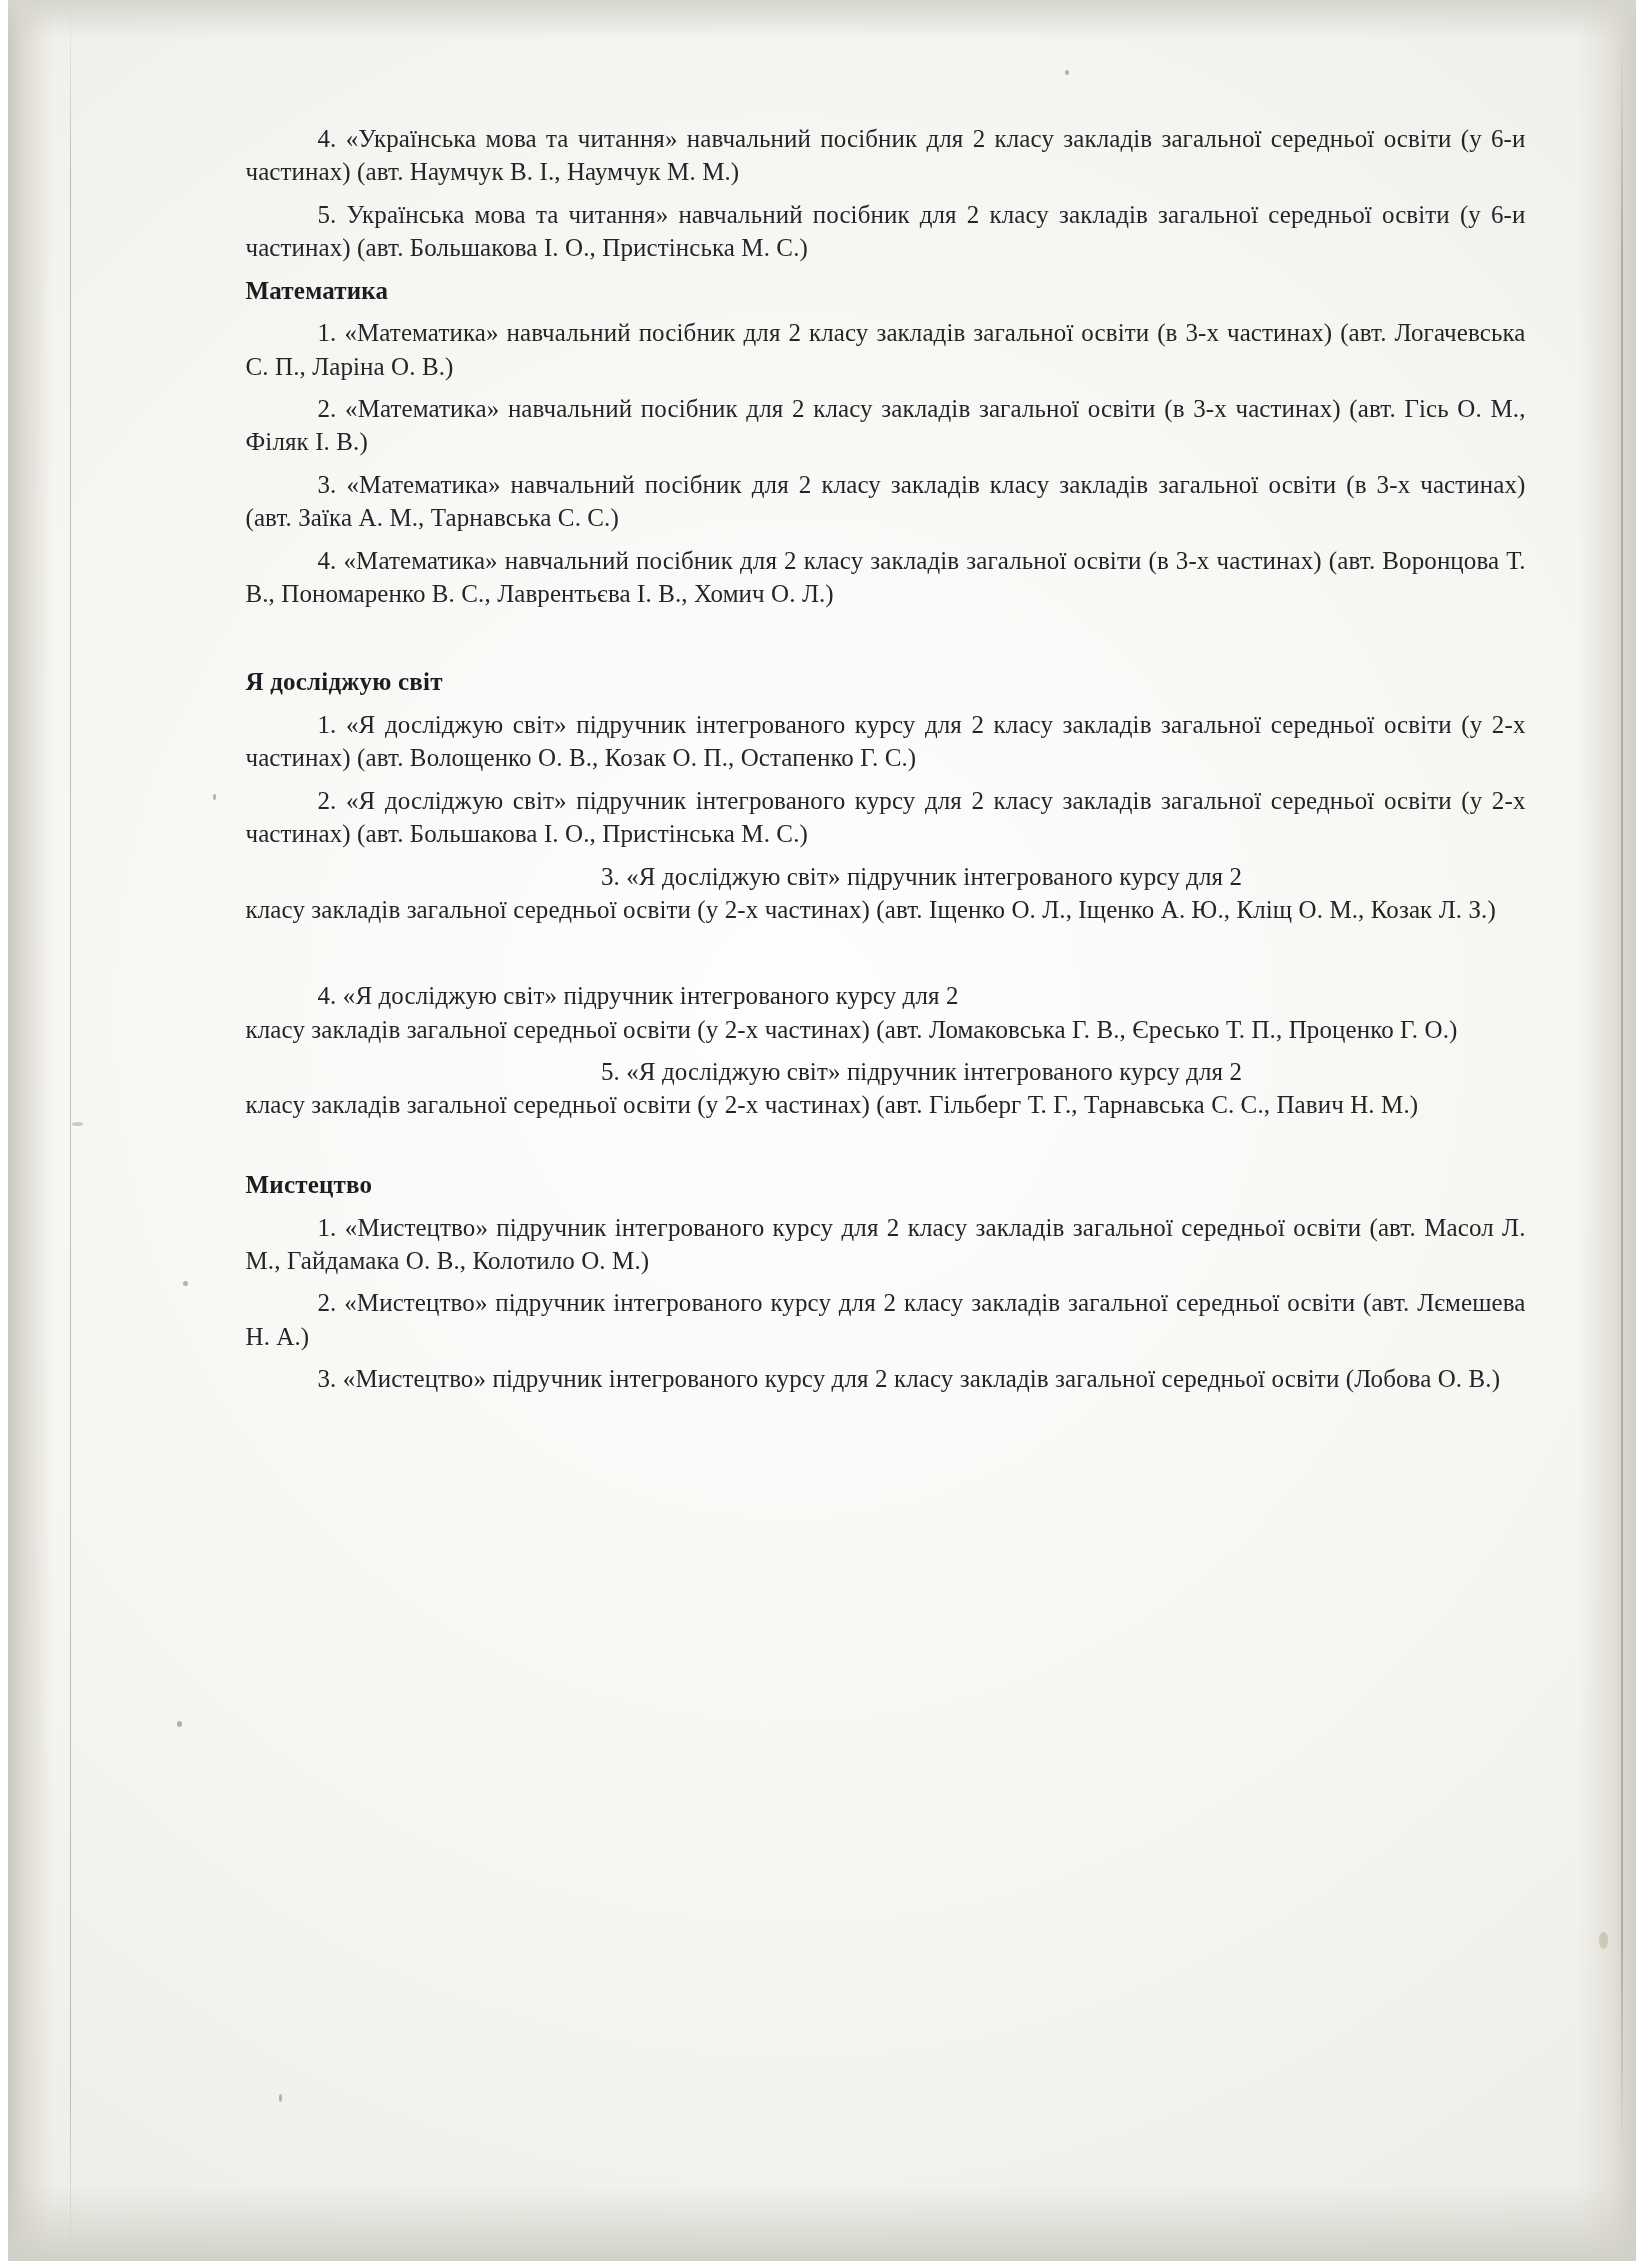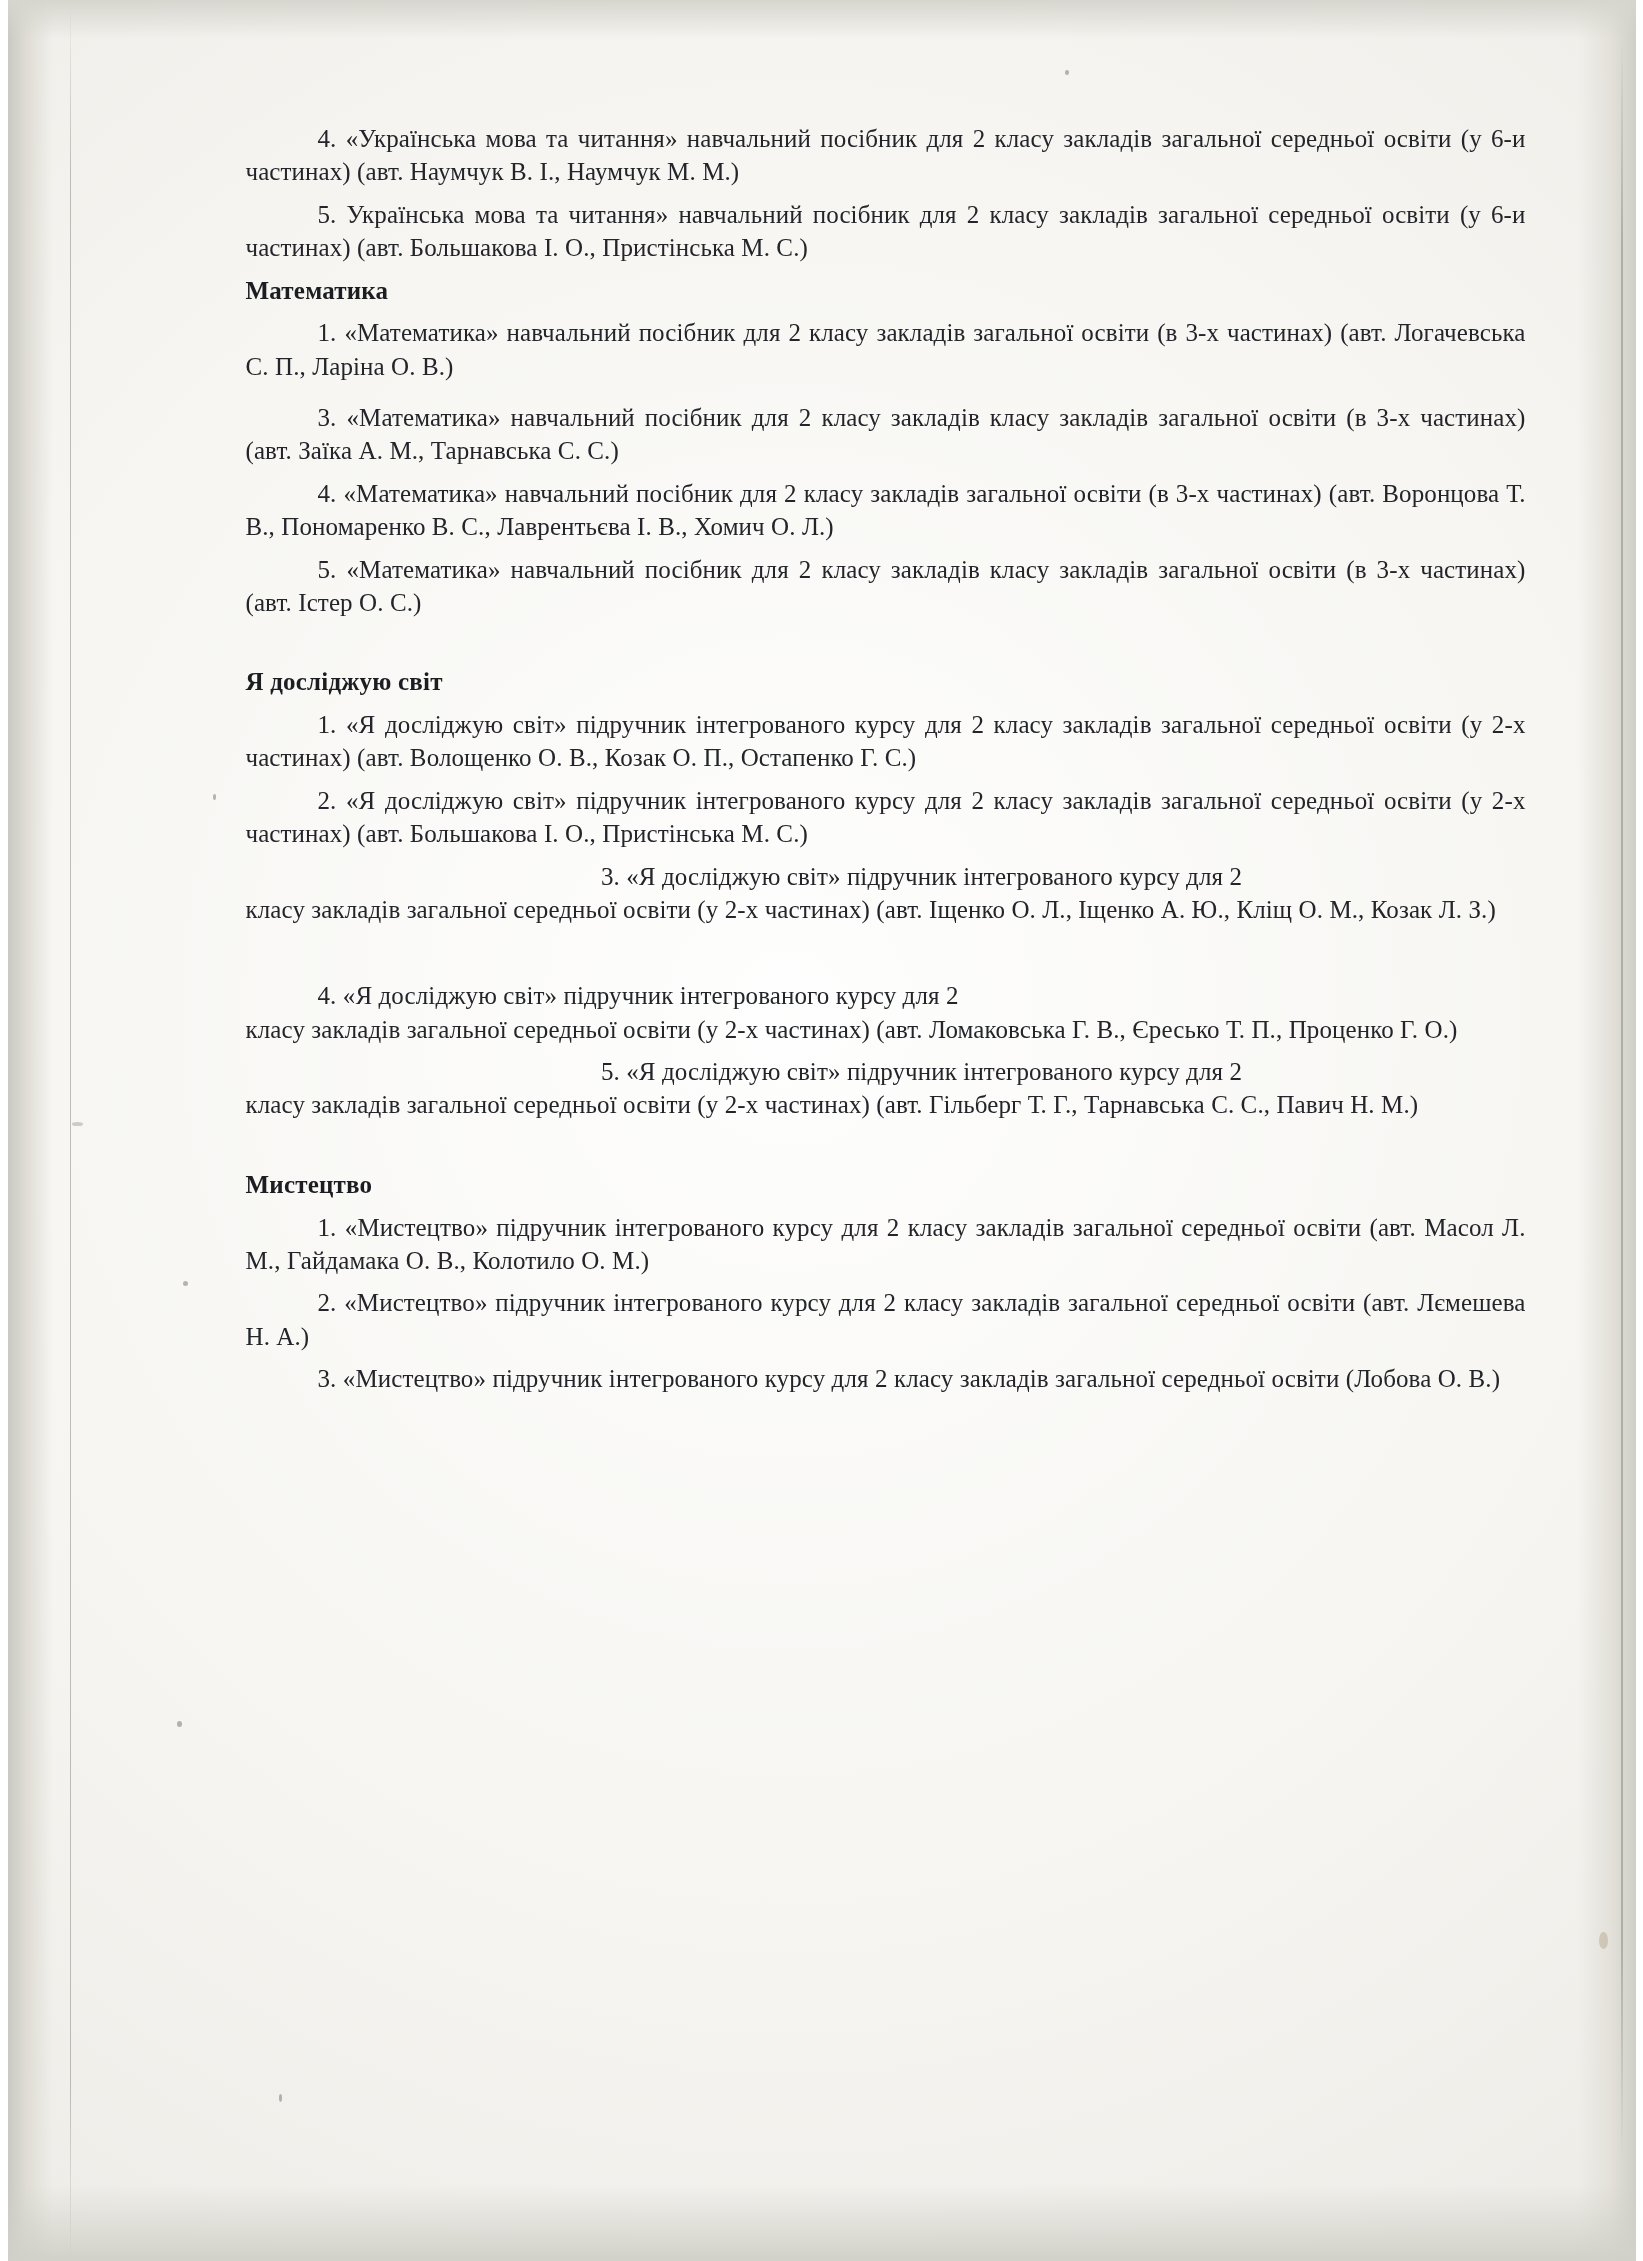--- a/index.html
+++ b/index.html
@@ -143,26 +143,26 @@
     <p class="indent">4. «Українська мова та читання» навчальний посібник для 2 класу закладів загальної середньої освіти (у 6-и частинах) (авт. Наумчук В. І., Наумчук М. М.)</p>
     <div class="gap-sm"></div>
     <p class="indent">5. Українська мова та читання» навчальний посібник для 2 класу закладів загальної середньої освіти (у 6-и частинах) (авт. Большакова І. О., Пристінська М. С.)</p>
     <div class="gap-sm"></div>
 
     <h2 class="heading">Математика</h2>
     <div class="gap-sm"></div>
 
     <p class="indent">1. «Математика» навчальний посібник для 2 класу закладів загальної освіти (в 3-х частинах) (авт. Логачевська С. П., Ларіна О. В.)</p>
     <div class="gap-sm"></div>
+    <p class="indent">2. «Математика» навчальний посібник для 2 класу закладів загальної освіти (в 3-х частинах) (авт. Гісь О. М., Філяк І. В.)</p>
     <div class="gap-sm"></div>
     <p class="indent">3. «Математика» навчальний посібник для 2 класу закладів класу закладів загальної освіти (в 3-х частинах) (авт. Заїка А. М., Тарнавська С. С.)</p>
     <div class="gap-sm"></div>
     <p class="indent">4. «Математика» навчальний посібник для 2 класу закладів загальної освіти (в 3-х частинах) (авт. Воронцова Т. В., Пономаренко В. С., Лаврентьєва І. В., Хомич О. Л.)</p>
     <div class="gap-sm"></div>
-    <p class="indent">5. «Математика» навчальний посібник для 2 класу закладів класу закладів загальної освіти (в 3-х частинах) (авт. Істер О. С.)</p>
 
     <div class="gap-lg"></div>
     <h2 class="heading">Я досліджую світ</h2>
     <div class="gap-sm"></div>
 
     <p class="indent">1. «Я досліджую світ» підручник інтегрованого курсу для 2 класу закладів загальної середньої освіти (у 2-х частинах) (авт. Волощенко О. В., Козак О. П., Остапенко Г. С.)</p>
     <div class="gap-sm"></div>
     <p class="indent">2. «Я досліджую світ» підручник інтегрованого курсу для 2 класу закладів загальної середньої освіти (у 2-х частинах) (авт. Большакова І. О., Пристінська М. С.)</p>
     <div class="gap-sm"></div>
 

